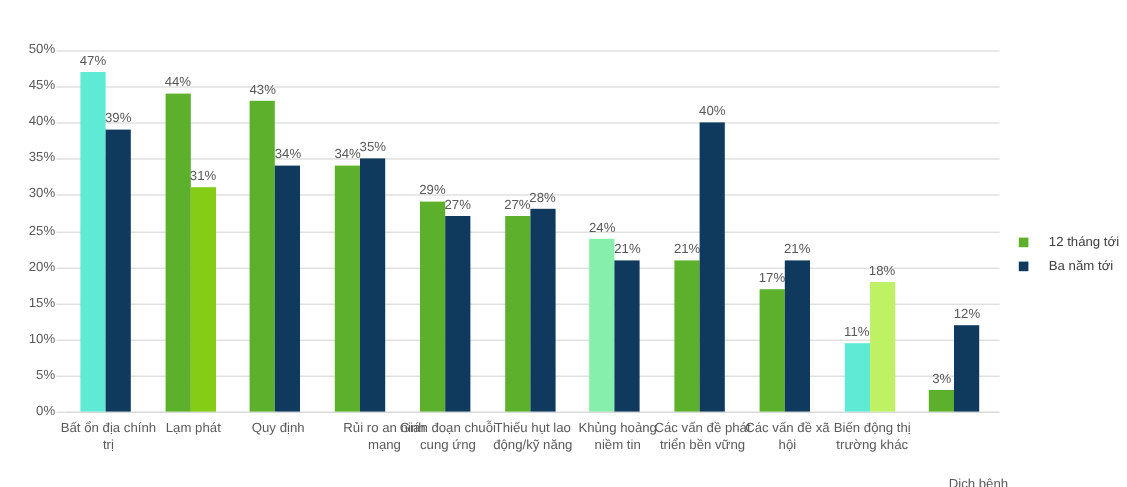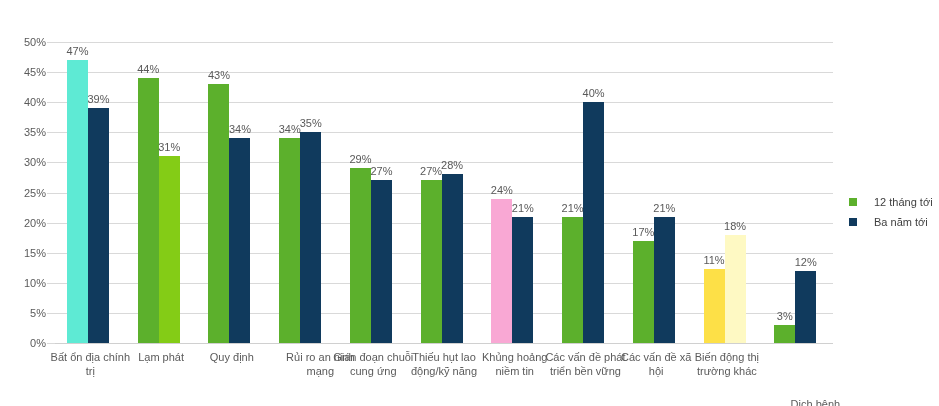--- a/index.html
+++ b/index.html
@@ -205,21 +205,21 @@
       </div>
       <div class="group" style="left: 353.636px; width: 70.7273px;">
         <div class="bar s0" style="height: 162.54px; background: rgb(92, 176, 44);">
           <div class="bar-label">27%</div>
         </div>
         <div class="bar s1" style="height: 168.56px; background: rgb(16, 58, 93);">
           <div class="bar-label">28%</div>
         </div>
       </div>
       <div class="group" style="left: 424.364px; width: 70.7273px;">
-        <div class="bar s0" style="height: 144.48px; background: #f9a8d4;">
+        <div class="bar s0" style="height: 144.48px; background: #86efac;">
           <div class="bar-label">24%</div>
         </div>
         <div class="bar s1" style="height: 126.42px; background: rgb(16, 58, 93);">
           <div class="bar-label">21%</div>
         </div>
       </div>
       <div class="group" style="left: 495.091px; width: 70.7273px;">
         <div class="bar s0" style="height: 126.42px; background: rgb(92, 176, 44);">
           <div class="bar-label">21%</div>
         </div>
@@ -229,24 +229,24 @@
       </div>
       <div class="group" style="left: 565.818px; width: 70.7273px;">
         <div class="bar s0" style="height: 102.34px; background: rgb(92, 176, 44);">
           <div class="bar-label">17%</div>
         </div>
         <div class="bar s1" style="height: 126.42px; background: rgb(16, 58, 93);">
           <div class="bar-label">21%</div>
         </div>
       </div>
       <div class="group" style="left: 636.545px; width: 70.7273px;">
-        <div class="bar s0" style="height: 74px; background: #fde047;">
+        <div class="bar s0" style="height: 57px; background: #5eead4;">
           <div class="bar-label">11%</div>
         </div>
-        <div class="bar s1" style="height: 108.36px; background: #fef9c3;">
+        <div class="bar s1" style="height: 108.36px; background: #bef264;">
           <div class="bar-label">18%</div>
         </div>
       </div>
       <div class="group" style="left: 707.273px; width: 70.7273px;">
         <div class="bar s0" style="height: 18.06px; background: rgb(92, 176, 44);">
           <div class="bar-label">3%</div>
         </div>
         <div class="bar s1" style="height: 72.24px; background: rgb(16, 58, 93);">
           <div class="bar-label">12%</div>
         </div>

